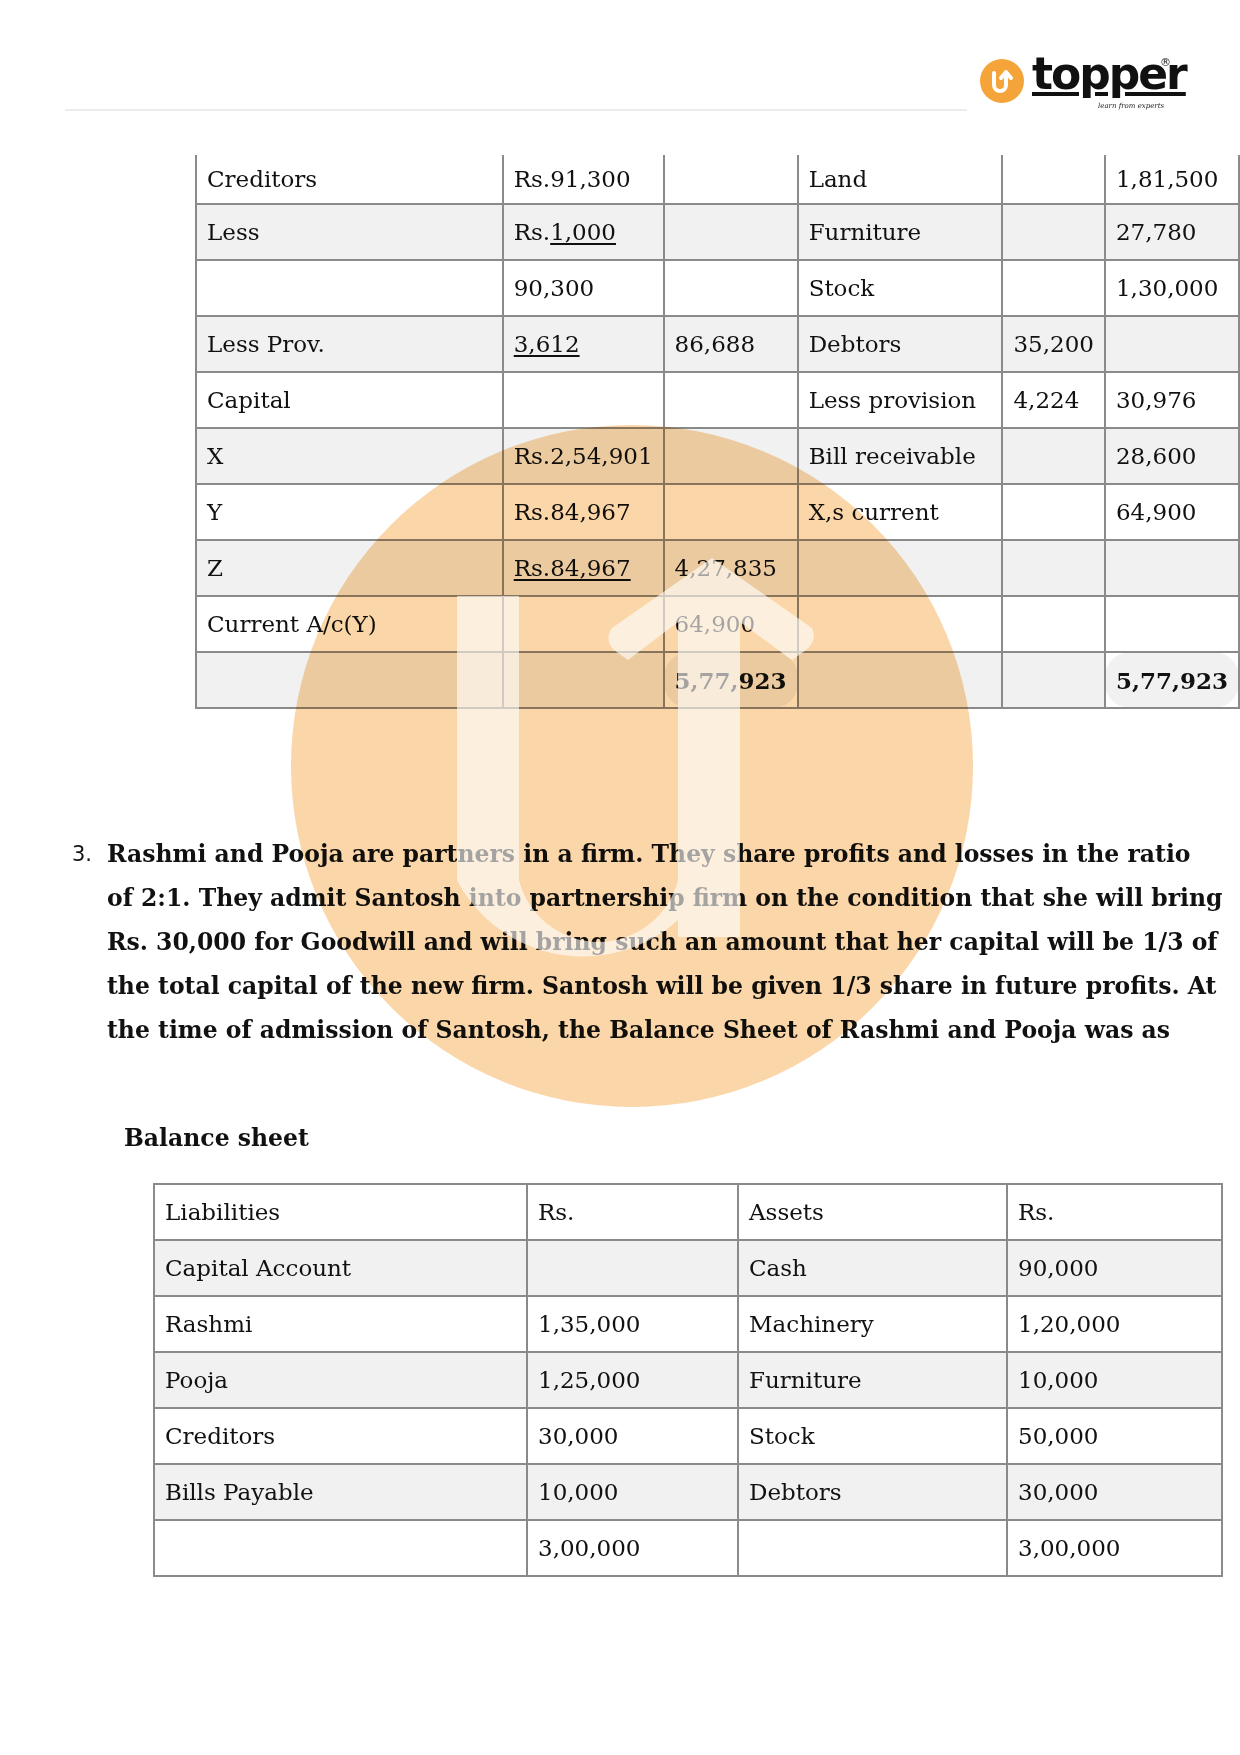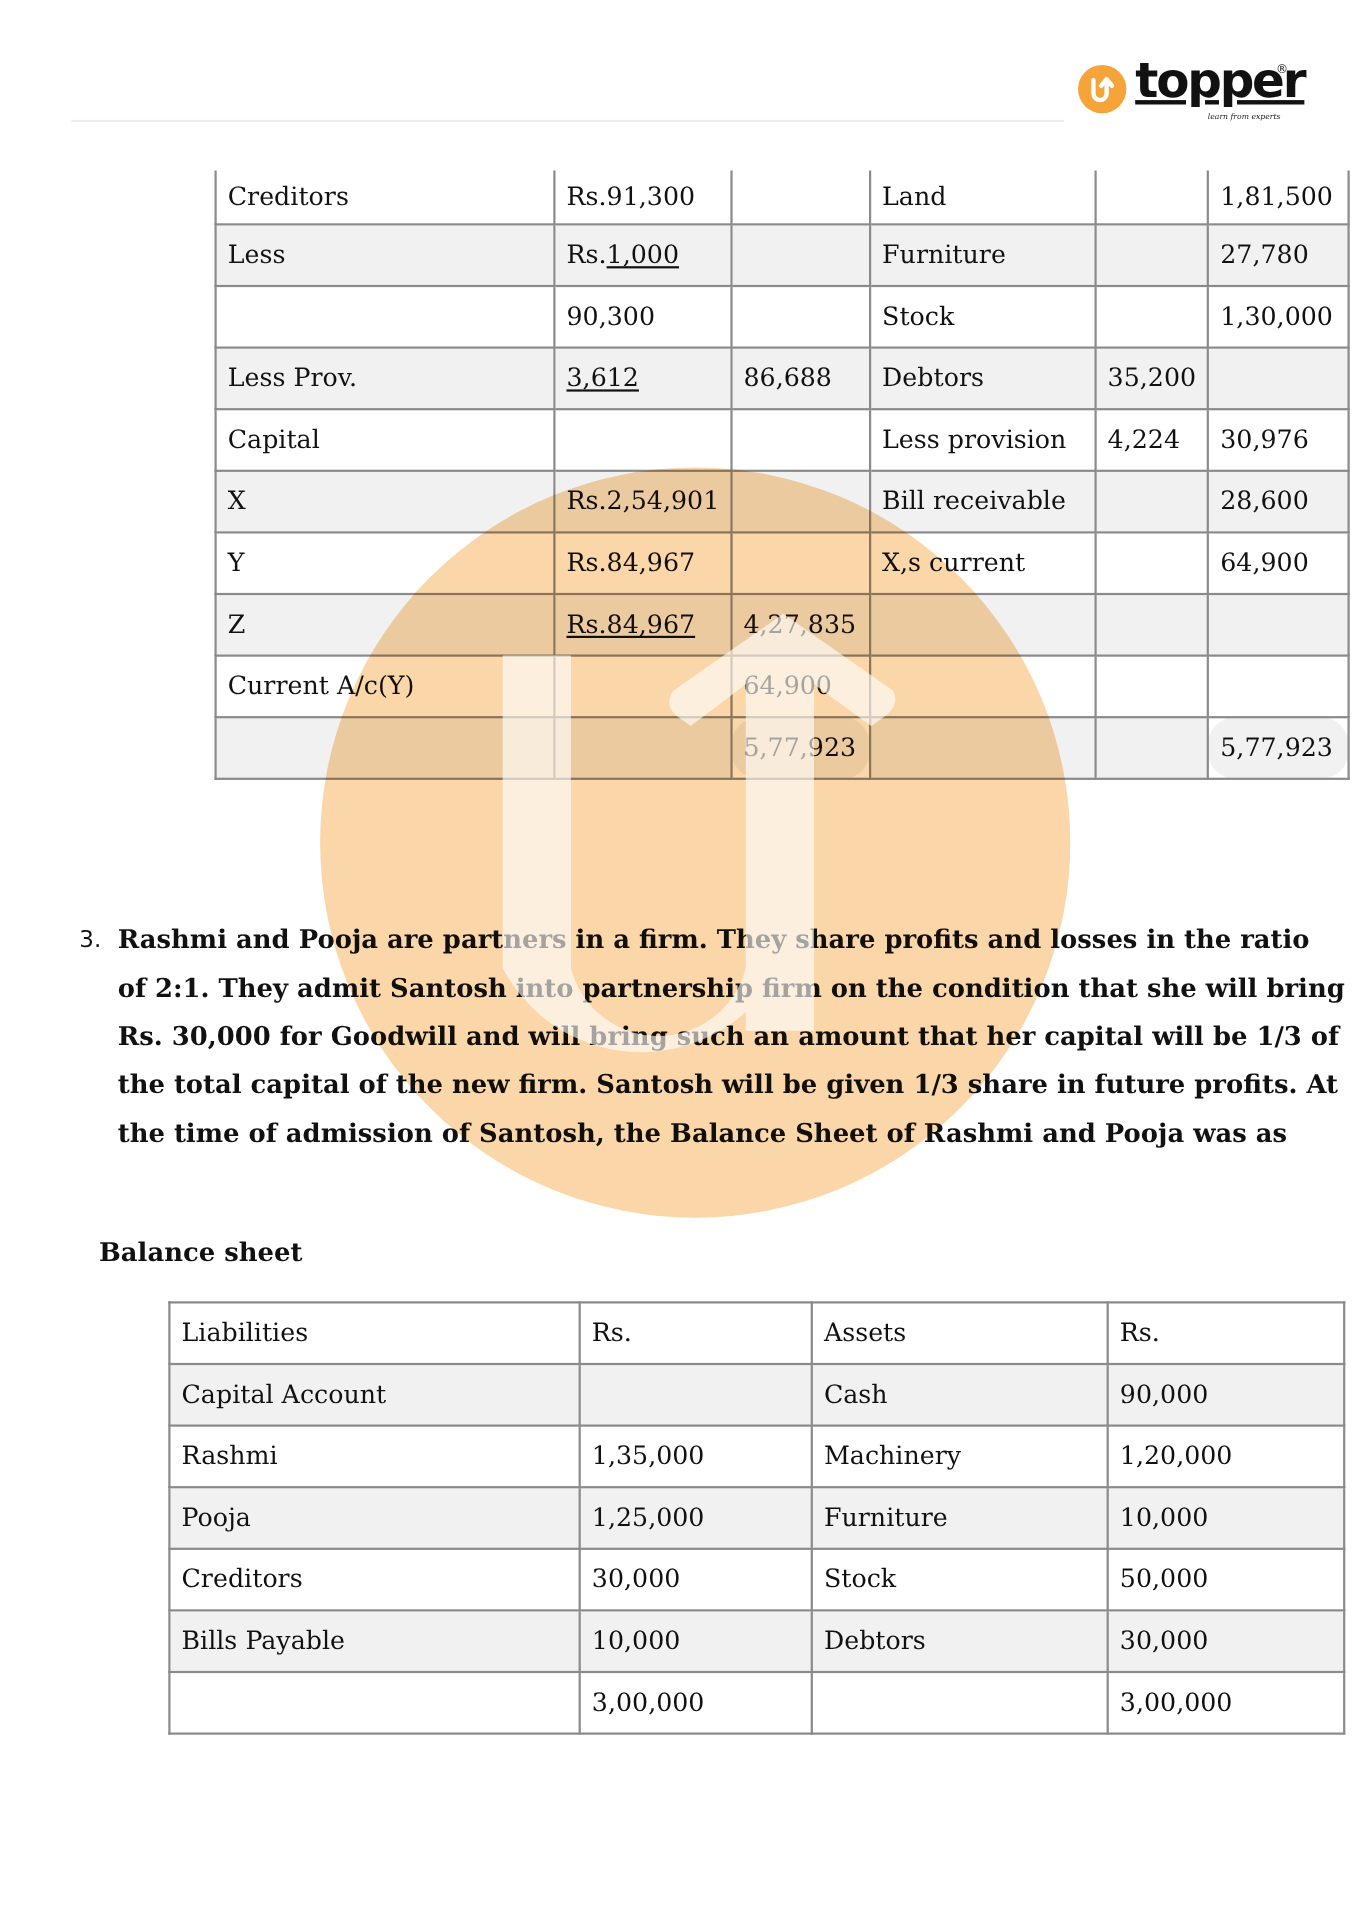--- a/index.html
+++ b/index.html
@@ -19,27 +19,27 @@
                 white-space:nowrap; overflow:hidden; }
   table.bs tr:nth-child(even) td { background:#f1f1f1; }
   #t1 { left:149px; top:155px; }
   #t1 tr:first-child td { border-top:none; height:48px; }
   #t1 tr:nth-child(odd) td { background:#fff; }
   #t1 tr:nth-child(even) td { background:#f1f1f1; }
   #t2 { left:107px; top:1183px; }
   #t2 tr:nth-child(odd) td { background:#fff; }
   #t2 tr:nth-child(even) td { background:#f1f1f1; }
   .u { text-decoration:underline; text-underline-offset:3px; }
-  .b { font-weight:normal;border-radius:25px; }
+  .b { font-weight:bold;border-radius:25px; }
 
   .q { position:absolute; left:72px; top:832px; width:1110px; font-size:23.5px; font-weight:bold; line-height:44px; }
   .q-num { position:absolute; left:0; top:0; font-weight:normal; font-family:"DejaVu Sans", sans-serif; font-size:21px; }
   .q-text { position:absolute; left:35px; top:0; width:1075px; }
   .q-line { display:block; white-space:nowrap; }
-  .bs-title { position:absolute; left:90px; top:1124px; font-size:23.5px; font-weight:bold; }
+  .bs-title { position:absolute; left:124px; top:1124px; font-size:23.5px; font-weight:bold; }
 
   .wm { position:absolute; left:0; top:0; width:1240px; height:1755px; pointer-events:none; }
   .wm-circle { mix-blend-mode:multiply; }
 </style>
 </head>
 <body>
 
 <div class="hdr-line"></div>
 <div class="logo">
   <div class="logo-circle">

